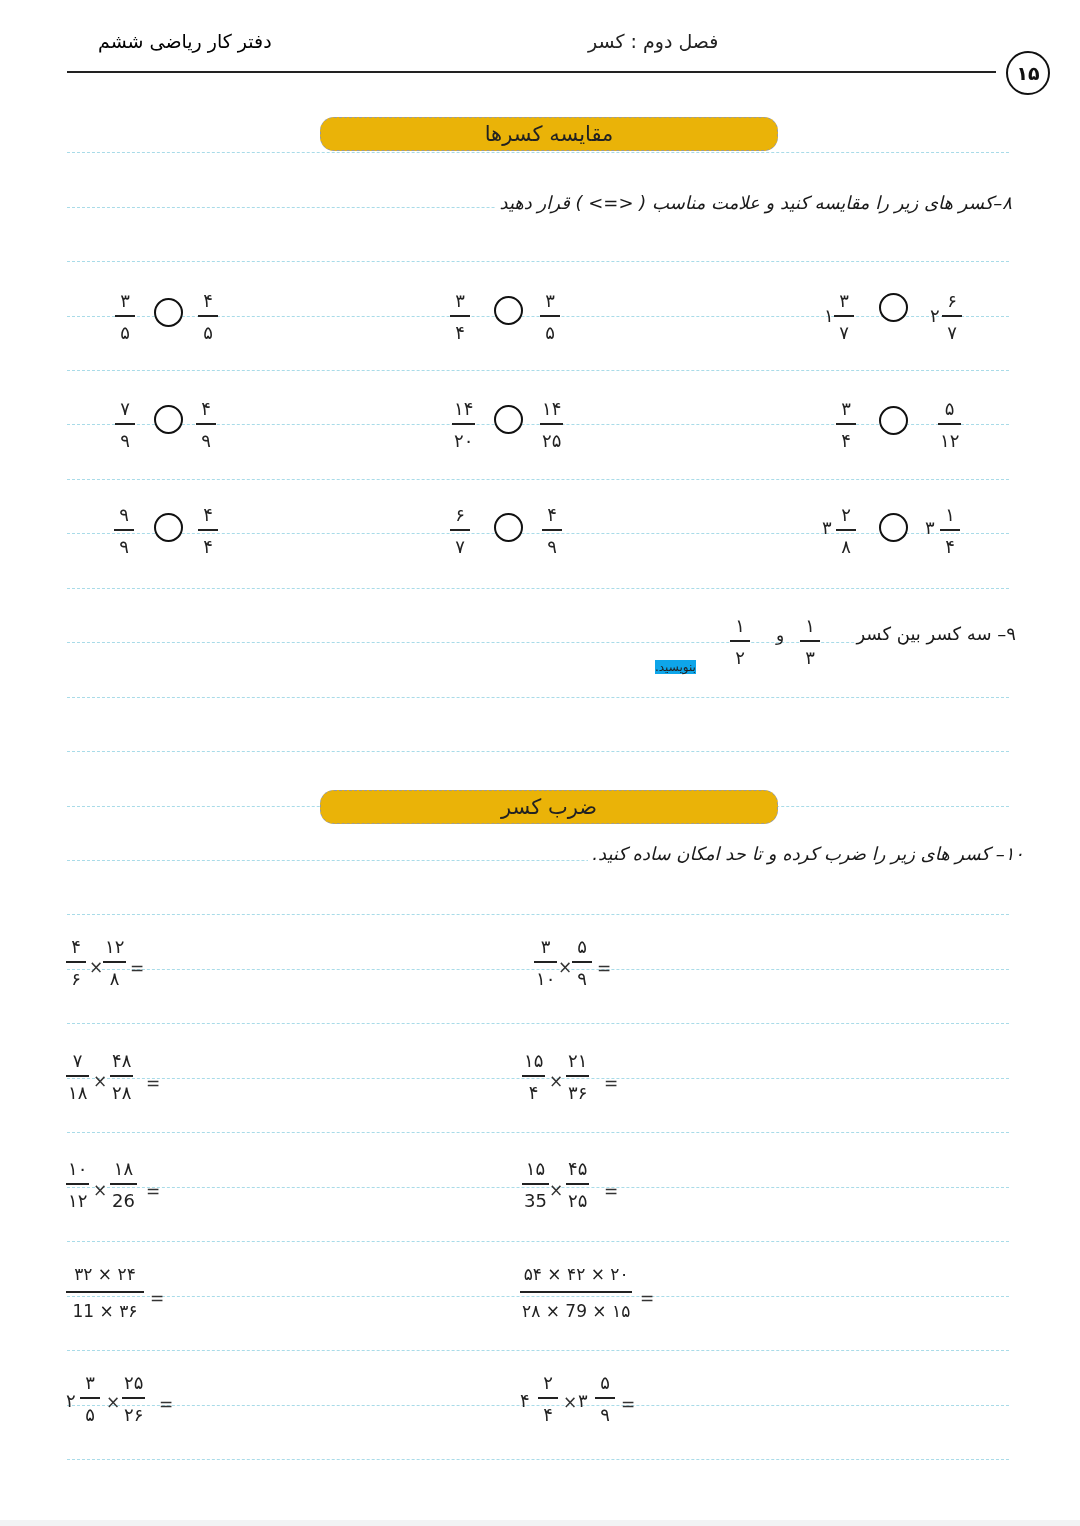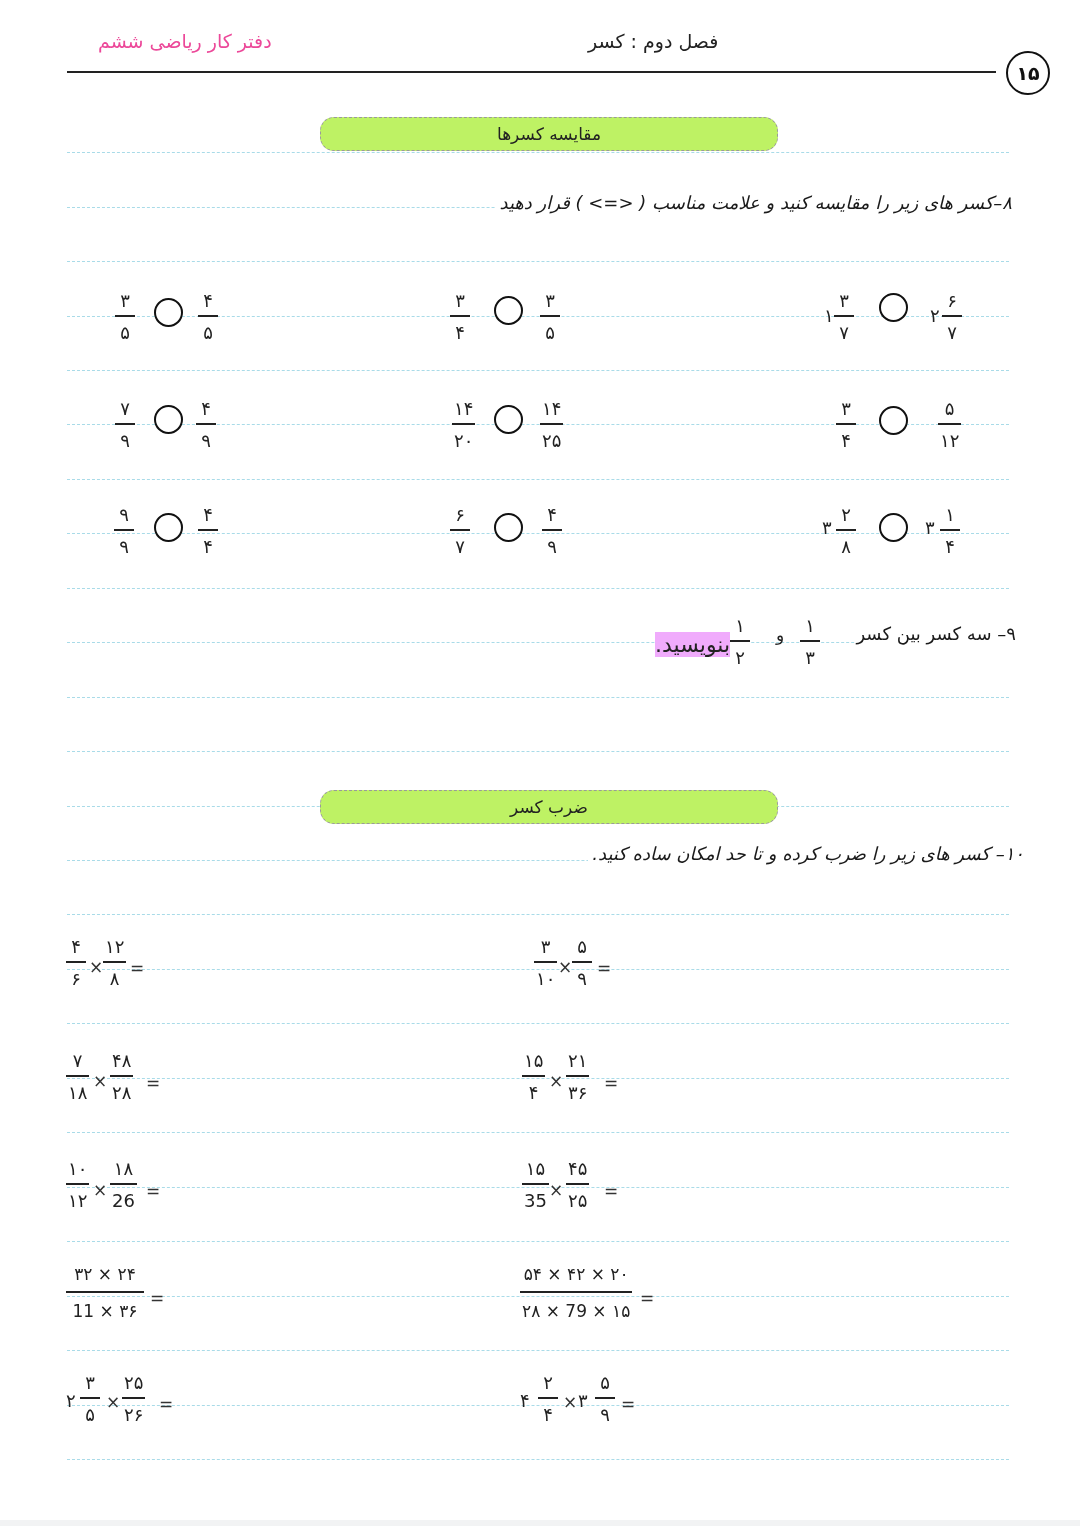--- a/index.html
+++ b/index.html
@@ -4,39 +4,39 @@
 <style>
   html, body { margin:0; padding:0; }
   body {
     width:1080px; height:1526px; position:relative; overflow:hidden;
     background:#ffffff; color:#1a1a1a;
     font-family:"DejaVu Sans", sans-serif;
   }
   .footer-band { position:absolute; left:0; top:1520px; width:1080px; height:6px; background:#f2f3f4; }
 
   
-  .hdr-book { position:absolute; left:98px; top:30px; font-size:19px; color:#ec4899; direction:rtl; }
+  .hdr-book { position:absolute; left:98px; top:30px; font-size:19px; color:#000000; direction:rtl; }
   .hdr-chapter { position:absolute; left:588px; top:30px; font-size:19px; color:#222; direction:rtl; }
   .hdr-rule { position:absolute; left:67px; top:71px; width:929px; height:2px; background:#222; }
   .page-num {
     position:absolute; left:1006px; top:51px; width:40px; height:40px;
     border:2px solid #111; border-radius:50%;
     display:flex; align-items:center; justify-content:center;
     font-size:19px; font-weight:bold; color:#111;
   }
 
   
   .ruled { position:absolute; left:67px; width:942px; height:0; border-top:1.5px dashed #a9dbe8; }
 
   
   .banner {
     position:absolute; left:320px; width:456px; height:32px;
-    border:1.5px dashed #9a9a9a; border-radius:14px; background:#bef264;
+    border:1.5px dashed #9a9a9a; border-radius:14px; background:#eab308;
     display:flex; align-items:center; justify-content:center;
-    font-size:17px; color:#222; direction:rtl;
+    font-size:21px; color:#222; direction:rtl;
   }
 
   
   .q-text {
     position:absolute; right:64px; font-size:18px; font-style:italic;
     direction:rtl; color:#1a1a1a; white-space:nowrap; background:#fff; padding:0 4px;
   }
 
   
   .frac {
@@ -211,21 +211,21 @@
     <span class="num">۱</span>
     <span class="bar"></span>
     <span class="den">۳</span>
   </div>
 <span class="whole" style="left:776px;top:625px;font-size:17px">و</span>
 <div class="frac" style="left:730px;top:617px;background:#fff">
     <span class="num">۱</span>
     <span class="bar"></span>
     <span class="den">۲</span>
   </div>
-<span class="whole" style="left:655px;top:632px;font-size:22px;direction:rtl;background:#f0abfc">بنویسید.</span>
+<span class="whole" style="left:655px;top:660px;font-size:12px;direction:rtl;background:#0ea5e9">بنویسید.</span>
 
 <div class="banner" style="top:790px">
     <span>ضرب کسر</span>
   </div>
 
 <div class="q-text" style="top:843px;right:52px">۱۰– کسر های زیر را ضرب کرده و تا حد امکان ساده کنید.</div>
 
 <div class="frac" style="left:534px;top:938px">
     <span class="num">۳</span>
     <span class="bar"></span>

